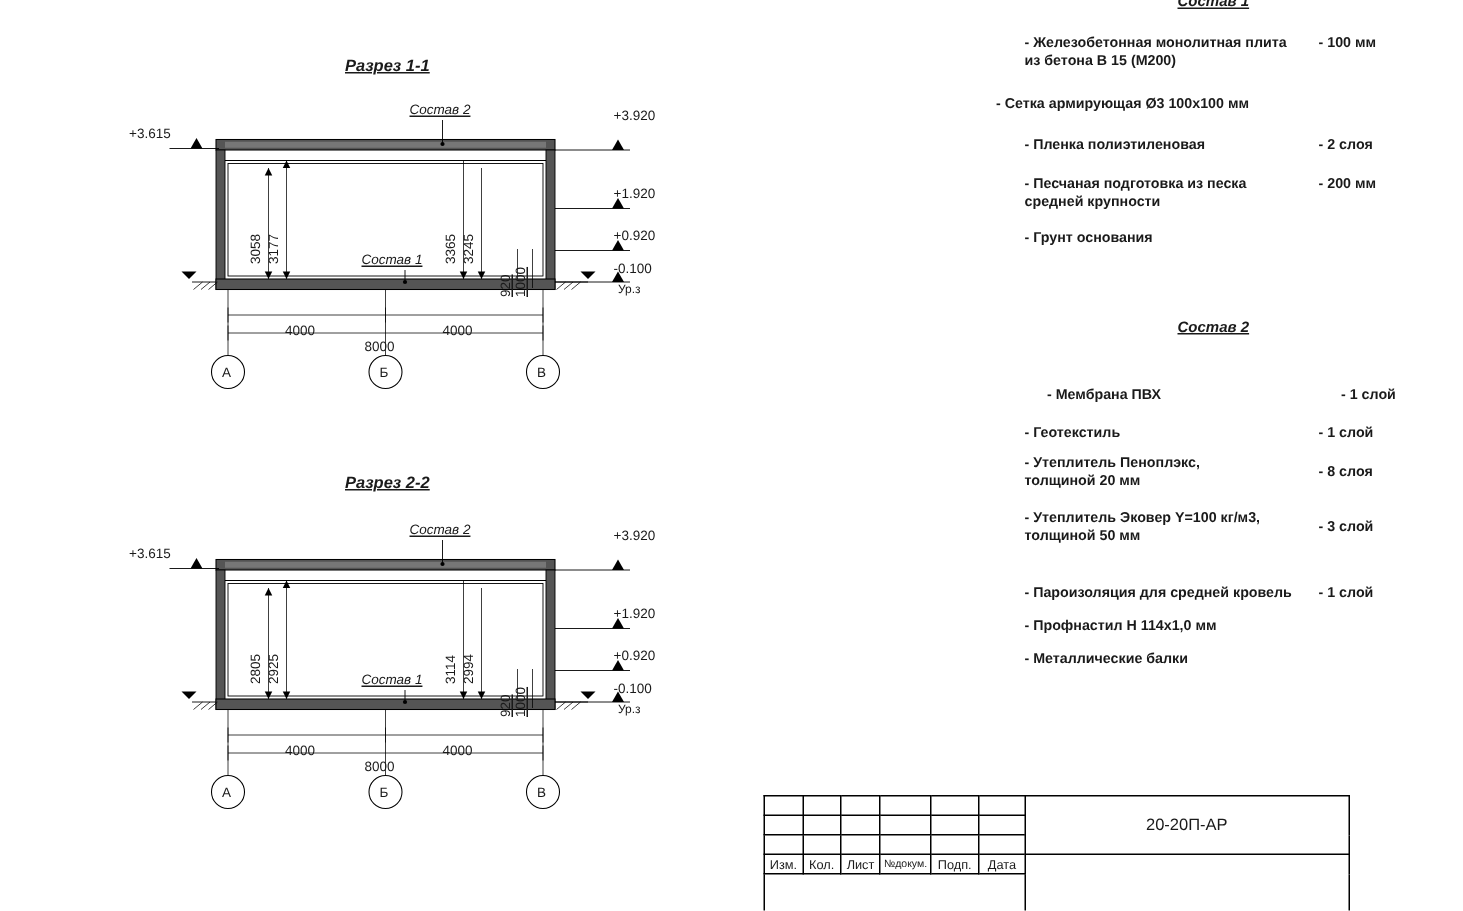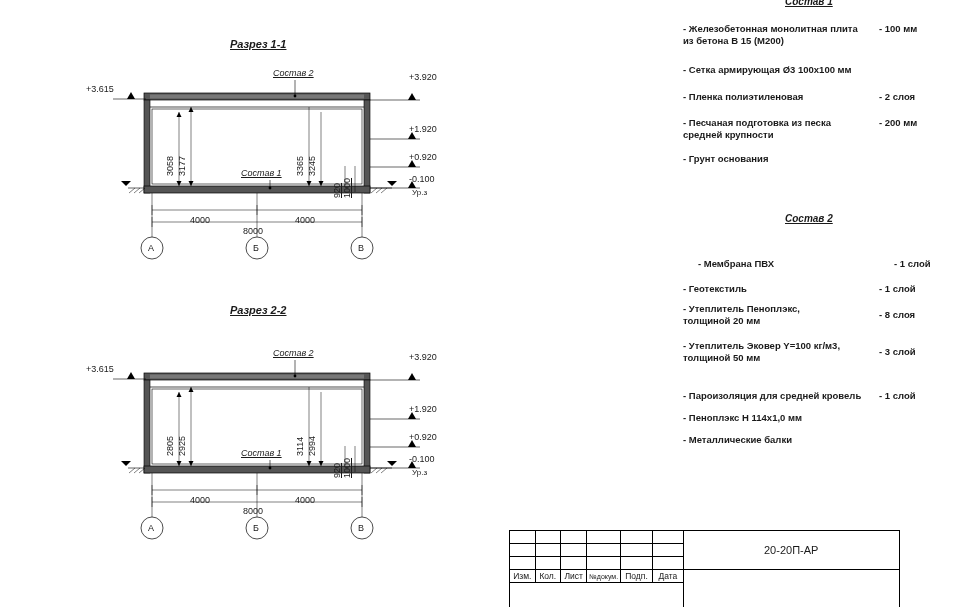--- a/index.html
+++ b/index.html
@@ -180,21 +180,21 @@
   <div class="lbl" style="left:190px; top:215px;">4000</div>
   <div class="lbl" style="left:295px; top:215px;">4000</div>
   <div class="lbl" style="left:243px; top:226px;">8000</div>
 
   <div class="lbl" style="left:148px; top:243px;">А</div>
   <div class="lbl" style="left:253px; top:243px;">Б</div>
   <div class="lbl" style="left:358px; top:243px;">В</div>
 </div>
 
 <div>
-  <div class="title-u" style="left:230px; top:304px;text-decoration:underline;">Разрез 2-2</div>
+  <div class="title-u" style="left:230px; top:316px;text-decoration:underline;">Разрез 2-2</div>
 
   <svg width="975" height="607">
     <rect x="144" y="373" width="226" height="7" fill="#555" stroke="#000" stroke-width="0.7"></rect>
     <rect x="150" y="374.5" width="214" height="4" fill="#777"></rect>
     <rect x="144" y="380" width="6" height="93" fill="#555" stroke="#000" stroke-width="0.6"></rect>
     <rect x="364" y="380" width="6" height="93" fill="#555" stroke="#000" stroke-width="0.6"></rect>
     <line x1="150" y1="387" x2="364" y2="387" stroke="#000" stroke-width="0.7"></line>
     <rect x="152" y="389" width="210" height="75" fill="none" stroke="#000" stroke-width="0.6"></rect>
     <rect x="144" y="466" width="226" height="7" fill="#555" stroke="#000" stroke-width="0.7"></rect>
     <line x1="128" y1="468" x2="144" y2="468" stroke="#000" stroke-width="0.6"></line>
@@ -284,21 +284,21 @@
 </div>
 
 <div>
   <div class="title-u" style="left:785px; top:-4px; font-size:10px;">Состав 1</div>
 
   <div class="spec" style="left:683px; top:23px;">
     <span style="white-space:pre-line;">- Железобетонная  монолитная плита
   из бетона В 15 (М200)</span>
     <span class="val">- 100 мм</span>
   </div>
-  <div class="spec" style="left:683px; top:64px;">
+  <div class="spec" style="left:664px; top:64px;">
     <span style="white-space:pre-line;">- Сетка армирующая Ø3 100х100 мм</span>
     <span class="val"></span>
   </div>
   <div class="spec" style="left:683px; top:91px;">
     <span style="white-space:pre-line;">- Пленка полиэтиленовая</span>
     <span class="val">- 2 слоя</span>
   </div>
   <div class="spec" style="left:683px; top:117px;">
     <span style="white-space:pre-line;">- Песчаная подготовка из песка
   средней крупности</span>
@@ -329,21 +329,21 @@
   <div class="spec" style="left:683px; top:340px;">
     <span style="white-space:pre-line;">- Утеплитель Эковер Y=100 кг/м3,
   толщиной 50 мм</span>
     <span class="val" style="top:6px;">- 3 слой</span>
   </div>
   <div class="spec" style="left:683px; top:390px;">
     <span style="white-space:pre-line;">- Пароизоляция для средней кровель</span>
     <span class="val">- 1 слой</span>
   </div>
   <div class="spec" style="left:683px; top:412px;">
-    <span style="white-space:pre-line;">- Пеноплэкс Н 114х1,0 мм</span>
+    <span style="white-space:pre-line;">- Профнастил Н 114х1,0 мм</span>
     <span class="val"></span>
   </div>
   <div class="spec" style="left:683px; top:434px;">
     <span style="white-space:pre-line;">- Металлические балки</span>
     <span class="val"></span>
   </div>
 </div>
 
 <div class="notes" style="left:683px; top:490px;">
 </div>

